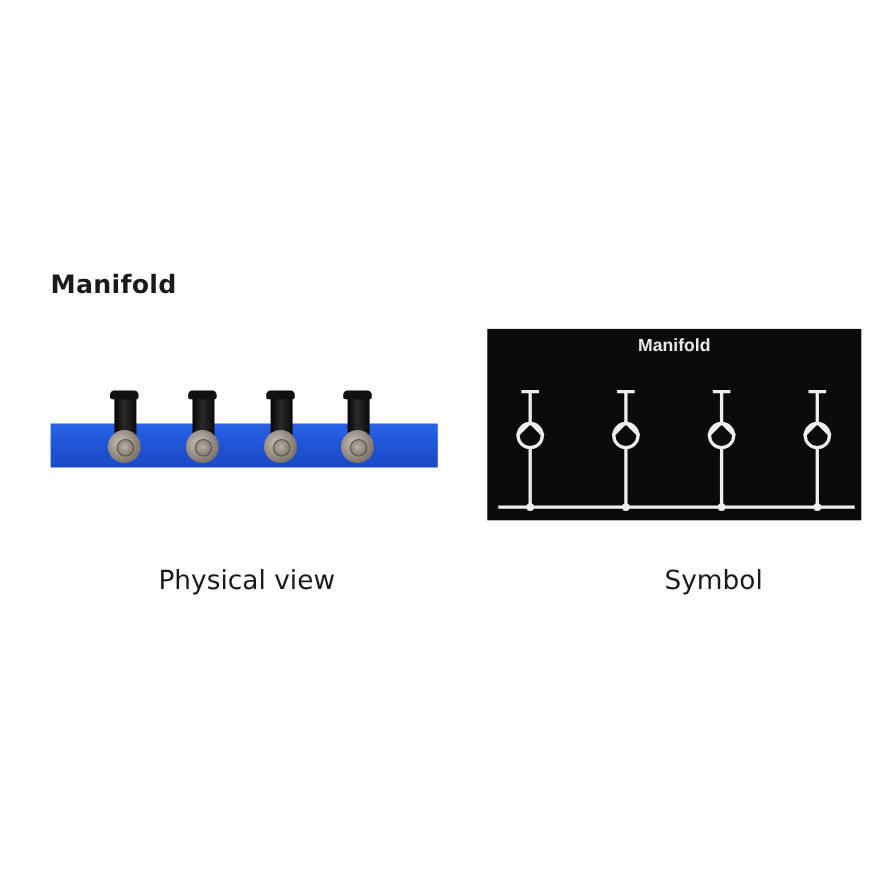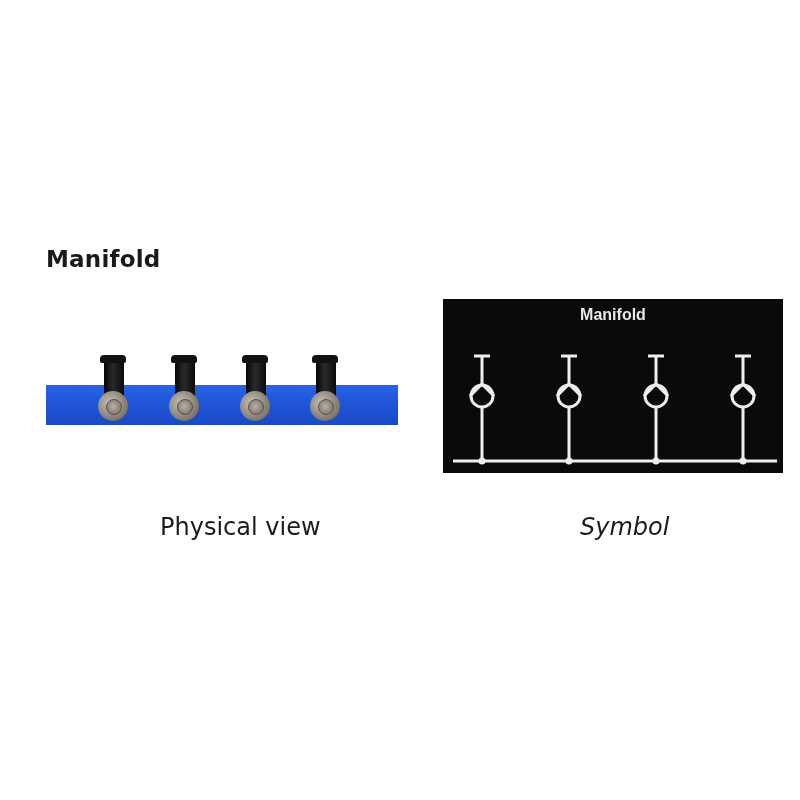--- a/index.html
+++ b/index.html
@@ -9,22 +9,22 @@
     .bar { position: absolute; left: 0; top: 30px; width: 352px; height: 40px; background: linear-gradient(180deg, #2a64e6 0%, #1f55d8 45%, #1a49c4 100%); }
     .fitting { position: absolute; width: 32px; }
     .fit-cap { position: absolute; left: 2px; top: 0; width: 26px; height: 8px; background: #111; border-radius: 4px 4px 2px 2px; }
     .fit-body { position: absolute; left: 6px; top: 6px; width: 20px; height: 40px; background: linear-gradient(90deg, #050505, #2a2a2a 45%, #0a0a0a); border-radius: 2px; }
     .fit-nut { position: absolute; left: 0; top: 36px; width: 30px; height: 30px; border-radius: 50%; background: radial-gradient(circle at 40% 40%, #c9c3bb 0%, #8d857b 55%, #5e574f 100%); }
     .fit-nut-inner { position: absolute; left: 8px; top: 8px; width: 14px; height: 14px; border-radius: 50%; background: radial-gradient(circle at 45% 45%, #b9b1a6, #6f675d); border: 1px solid #57504a; }
     .symbol-box { position: absolute; left: 443px; top: 299px; width: 340px; height: 174px; background: #0a0a0a; }
     .symbol-title { position: absolute; left: 0; width: 100%; top: 7px; text-align: center; color: #e8e8e8; font-weight: bold; font-size: 16px; font-family: "Liberation Sans", sans-serif; }
     .symbol-box svg { position: absolute; left: 0; top: 0; }
     .caption { position: absolute; top: 513px; font-size: 24px; color: #1a1a1a; }
-    .cap-phys { left: 160px; }
-    .cap-sym { left: 580px; font-style: italic; }
+    .cap-phys { left: 144px; }
+    .cap-sym { left: 604px; }
   </style>
 </head>
 <body>
 
 <div class="heading">Manifold</div>
 
 <div class="physical">
   <div class="bar"></div>
   <div class="fitting" style="left:52px;">
     <div class="fit-body"></div>

